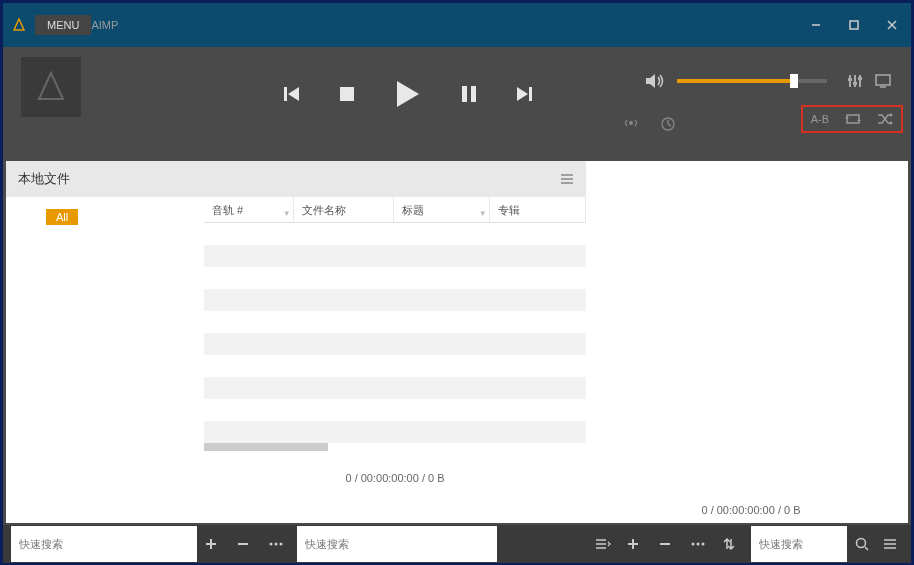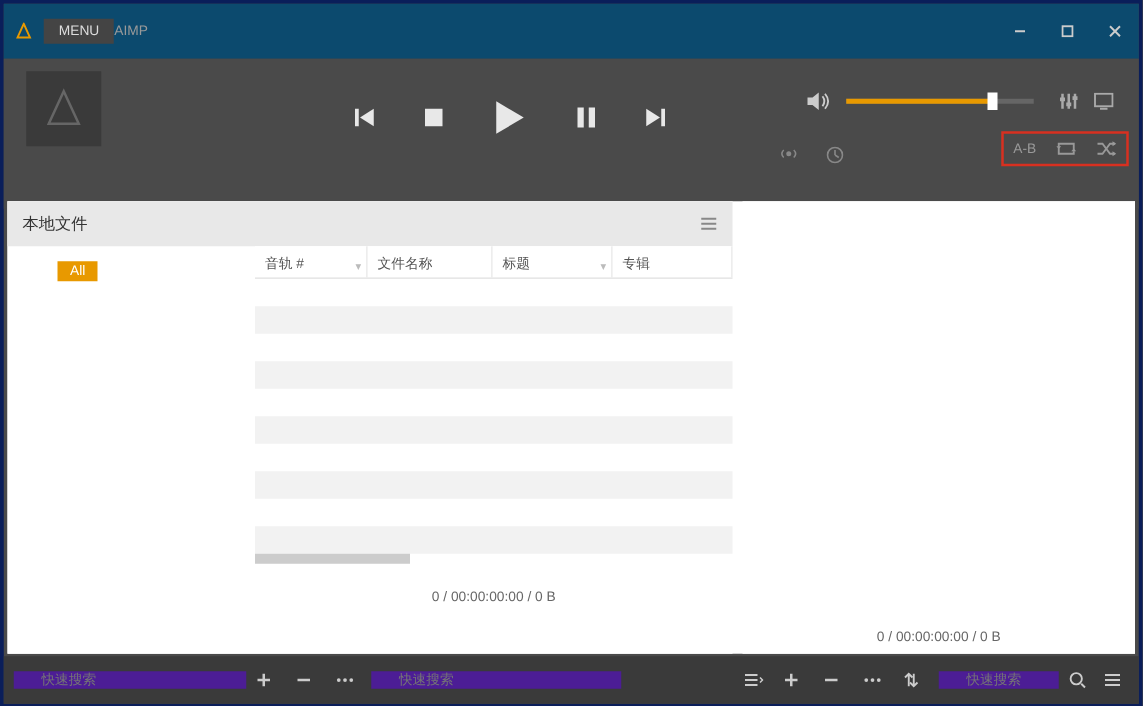--- a/index.html
+++ b/index.html
@@ -52,21 +52,21 @@
 .th .sort-ind { position: absolute; right: 4px; color: #bbb; font-size: 9px; }
 .rows { position: relative; }
 .row { height: 22px; }
 .row:nth-child(even) { background: #f2f2f2; }
 .hscroll { position: absolute; bottom: 14px; left: 0; width: 124px; height: 8px; background: #ccc; }
 
 .status { height: 26px; text-align: center; font-size: 11px; color: #666; line-height: 26px; }
 
 
 .bottom-bar { position: absolute; bottom: 0; left: 0; right: 0; height: 38px; background: #3a3a3a; display: flex; align-items: center; padding: 0 8px; gap: 8px; }
-.search-box { background: #4c1d95; height: 14px; color: #888; font-size: 11px; padding: 0 22px; border: none; outline: none; }
+.search-box { background: #ffffff; height: 36px; color: #888; font-size: 11px; padding: 0 8px; border: none; outline: none; }
 .sb1 { width: 186px; }
 .sb2 { width: 200px; }
 .sb3 { width: 96px; }
 .bb-icon { color: #aaa; cursor: pointer; width: 20px; text-align: center; }
 .bb-group { display: flex; gap: 12px; align-items: center; }
 
 svg { display: block; }
 </style>
 </head>
 <body>

